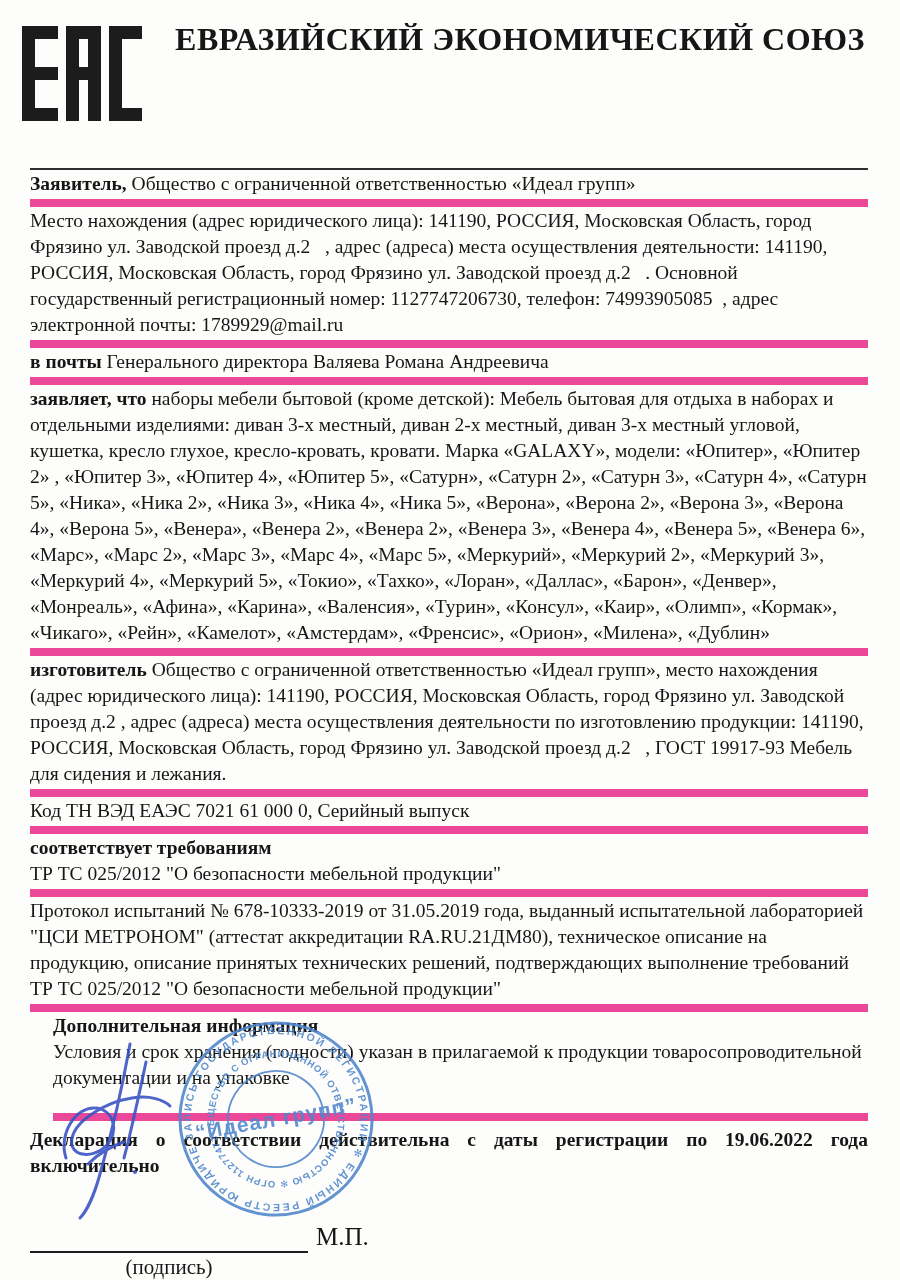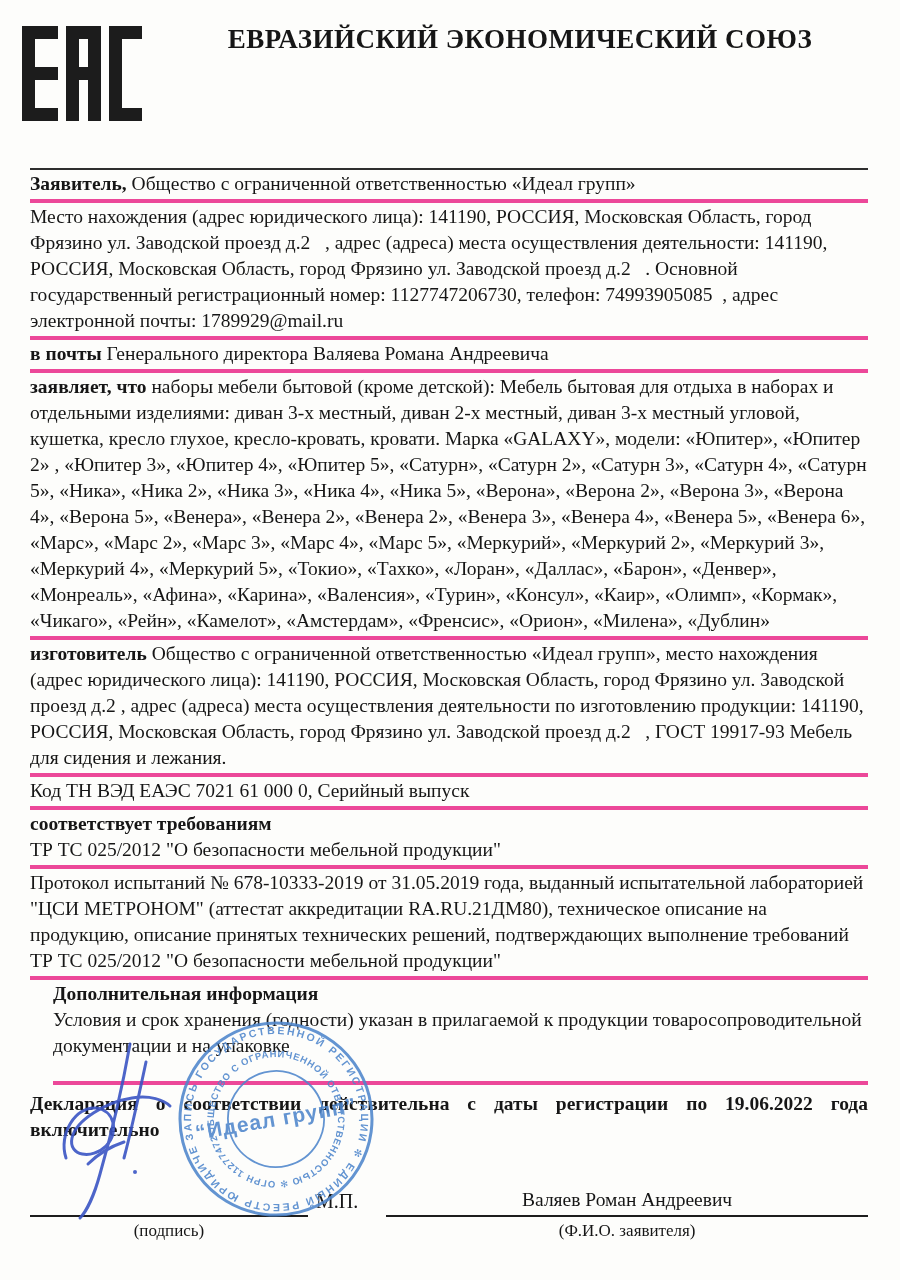--- a/index.html
+++ b/index.html
@@ -5,40 +5,40 @@
   html,body{margin:0;padding:0;background:#d8d8d8;}
   .page{
     position:relative;width:900px;height:1280px;margin:0 auto;
     background:#fdfdfb;overflow:hidden;
     font-family:"Liberation Serif","DejaVu Serif",serif;
     color:#161616;
   }
   
   .eac-logo{position:absolute;top:26px;left:22px;width:120px;height:95px;}
   .titles{position:absolute;top:22px;left:150px;right:10px;text-align:center;}
-  .titles .t{font-weight:bold;font-size:27px;line-height:35px;letter-spacing:0.5px;}
+  .titles .t{font-weight:bold;font-size:32px;line-height:35px;letter-spacing:0.5px;}
   
   .content{position:absolute;top:168px;left:30px;right:32px;font-size:19.5px;line-height:26px;}
-  section{border-bottom:4px solid #ec4899;padding:1px 0 2px 0;}
+  section{border-bottom:8px solid #ec4899;padding:1px 0 2px 0;}
   section.first{border-top:2px solid #2e2e2e;}
   section p{margin:0;}
   b.lbl{font-weight:bold;}
   .heading{font-weight:bold;}
   .pad-bottom{padding-bottom:22px;margin-left:23px;}
   .validity{border-bottom:none;padding-top:6px;}
   .validity p{font-weight:bold;text-align:justify;word-spacing:0.62em;}
   
   .sig-block{display:flex;align-items:flex-end;margin-top:4px;height:96px;}
   .sig-col{display:flex;flex-direction:column;}
   .sig-left{width:278px;}
   .sig-right{flex:1;margin-left:28px;}
   .sig-line{border-bottom:2px solid #1d1d1d;height:0;}
-  .sig-cap{text-align:center;font-size:17px;line-height:28px;}
+  .sig-cap{text-align:center;font-size:21px;line-height:28px;}
   .sig-name{text-align:center;font-size:19.5px;line-height:30px;}
-  .mp{font-size:20px;line-height:28px;margin:13px 0 30px 8px;white-space:nowrap;text-align:center;}
+  .mp{font-size:25px;line-height:28px;margin:13px 0 30px 8px;white-space:nowrap;text-align:center;}
   
   .stamp{position:absolute;left:150px;top:993px;width:252px;height:252px;opacity:0.88;pointer-events:none;}
   .autograph{position:absolute;left:28px;top:1036px;width:250px;height:190px;pointer-events:none;}
 </style>
 </head>
 <body>
 
 <div class="page">
 
   <div class="eac-logo">
@@ -106,25 +106,20 @@
     <section class="validity">
       <p>Декларация о соответствии действительна с даты регистрации по 19.06.2022 года включительно</p>
     </section>
 
     <div class="sig-block">
       <div class="sig-col sig-left">
         <div class="sig-line"></div>
         <div class="sig-cap">(подпись)</div>
       </div>
       <div class="mp">М.П.</div>
-      <div class="sig-col sig-right">
-        <div class="sig-name">Валяев Роман Андреевич</div>
-        <div class="sig-line"></div>
-        <div class="sig-cap">(Ф.И.О. заявителя)</div>
-      </div>
     </div>
 
   </div>
 
   <div class="stamp">
     <svg viewBox="0 0 252 252" width="252" height="252" aria-hidden="true" style="font-family:'Liberation Sans','DejaVu Sans',sans-serif;">
       <defs>
         <path id="ringOuter" d="M 126,126 m -85,0 a 85,85 0 1,1 170,0 a 85,85 0 1,1 -170,0"></path>
         <path id="ringInner" d="M 126,126 m -62,0 a 62,62 0 1,1 124,0 a 62,62 0 1,1 -124,0"></path>
       </defs>

